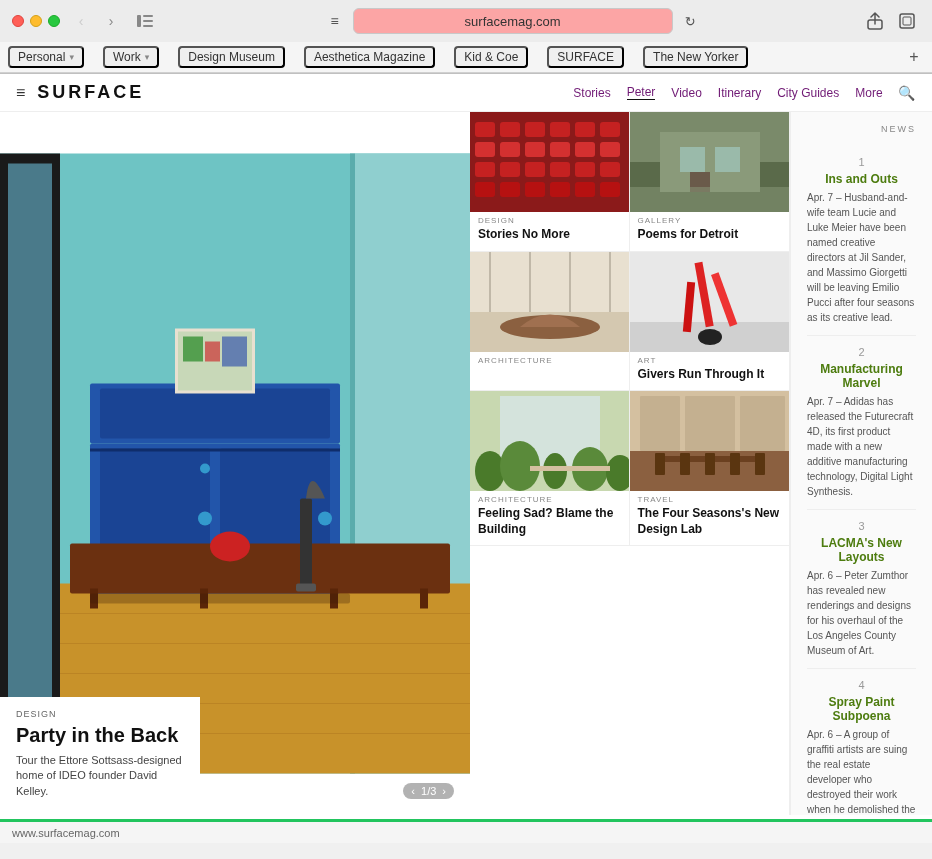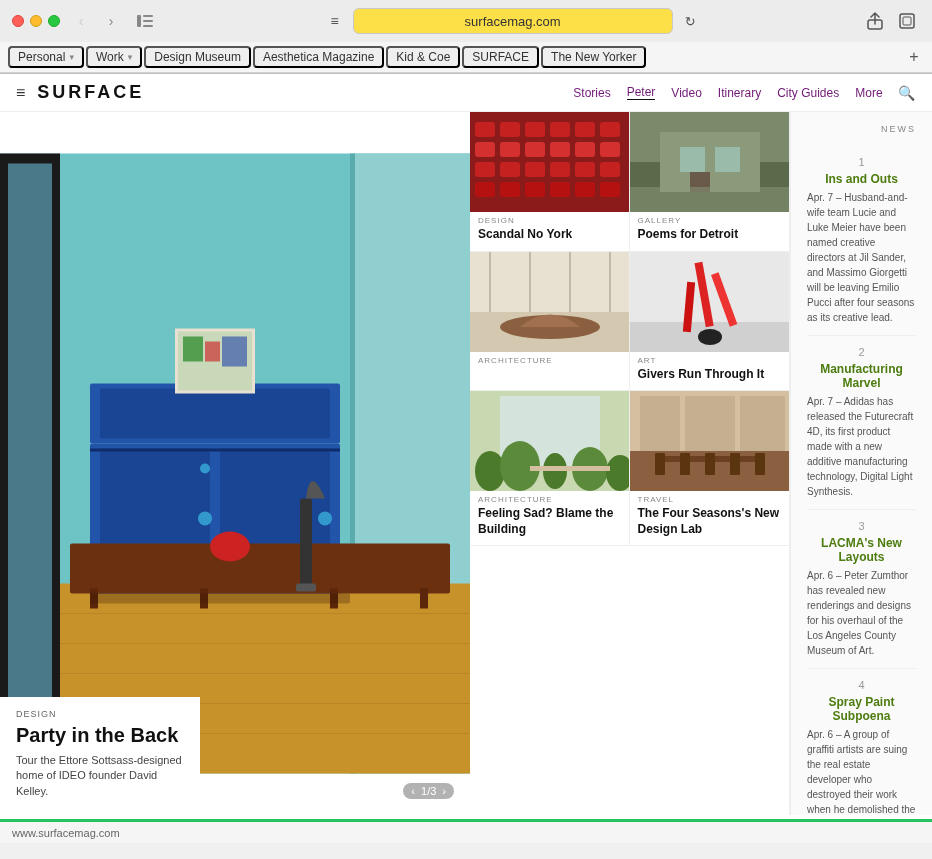--- a/index.html
+++ b/index.html
@@ -12,27 +12,27 @@
     .traffic-light { width: 12px; height: 12px; border-radius: 50%; cursor: pointer; }
     .traffic-light.close { background: #ff5f57; border: 1px solid #e0443e; }
     .traffic-light.minimize { background: #febc2e; border: 1px solid #d4a017; }
     .traffic-light.maximize { background: #28c840; border: 1px solid #1aab29; }
     .nav-buttons { display: flex; gap: 4px; }
     .nav-btn { width: 26px; height: 20px; background: none; border: none; cursor: pointer; display: flex; align-items: center; justify-content: center; color: #888; font-size: 14px; }
     .nav-btn:disabled { color: #ccc; cursor: default; }
     .sidebar-btn { width: 26px; height: 20px; background: none; border: none; cursor: pointer; display: flex; align-items: center; justify-content: center; color: #555; }
     .address-bar-wrapper { flex: 1; display: flex; align-items: center; justify-content: center; gap: 8px; }
     .menu-btn { background: none; border: none; cursor: pointer; color: #555; font-size: 14px; padding: 2px 6px; }
-    .address-bar { background: #fde047; border: 1px solid #c8c8c8; border-radius: 6px; padding: 3px 28px; font-size: 13px; color: #333; text-align: center; width: 320px; height: 26px; display: flex; align-items: center; justify-content: center; position: relative; }
+    .address-bar { background: #fca5a5; border: 1px solid #c8c8c8; border-radius: 6px; padding: 3px 28px; font-size: 13px; color: #333; text-align: center; width: 320px; height: 26px; display: flex; align-items: center; justify-content: center; position: relative; }
     .reload-btn { background: none; border: none; cursor: pointer; color: #555; font-size: 13px; margin-left: 4px; }
     .toolbar-right { display: flex; gap: 6px; }
     .toolbar-btn { background: none; border: none; cursor: pointer; color: #555; font-size: 16px; width: 26px; height: 26px; display: flex; align-items: center; justify-content: center; }
 
     
-    .bookmarks-bar { background: #f5f5f5; border-bottom: 1px solid #d0d0d0; padding: 4px 8px; display: flex; align-items: center; gap: 2px; }
+    .bookmarks-bar { background: #f5f5f5; border-bottom: 1px solid #d0d0d0; padding: 4px 8px; display: flex; align-items: center; gap: 19px; }
     .bookmark-item { display: flex; align-items: center; gap: 3px; padding: 2px 8px; border-radius: 4px; cursor: pointer; font-size: 12px; color: #333; white-space: nowrap; }
     .bookmark-item .chevron { font-size: 9px; color: #888; margin-left: 1px; }
     .bookmarks-add { margin-left: auto; width: 20px; height: 20px; display: flex; align-items: center; justify-content: center; background: none; border: none; cursor: pointer; color: #555; font-size: 16px; font-weight: 300; }
 
     
     .page-content { background: white; height: calc(859px - 90px - 24px); overflow: hidden; }
     .surface-header { display: flex; align-items: center; padding: 8px 16px; border-bottom: 1px solid #eee; }
     .hamburger { font-size: 16px; color: #333; cursor: pointer; margin-right: 12px; }
     .surface-logo { font-size: 18px; font-weight: 700; letter-spacing: 3px; color: #111; }
     .header-nav { margin-left: auto; display: flex; align-items: center; gap: 16px; font-size: 12px; color: #701a75; }
@@ -284,21 +284,21 @@
                 <rect x="30" y="70" width="20" height="15" rx="3" fill="#bb1111"></rect>
                 <rect x="55" y="70" width="20" height="15" rx="3" fill="#bb1111"></rect>
                 <rect x="80" y="70" width="20" height="15" rx="3" fill="#bb1111"></rect>
                 <rect x="105" y="70" width="20" height="15" rx="3" fill="#bb1111"></rect>
                 <rect x="130" y="70" width="20" height="15" rx="3" fill="#bb1111"></rect>
               </g>
             </svg>
           </div>
           <div class="grid-info">
             <div class="grid-category">DESIGN</div>
-            <div class="grid-title">Scandal No York</div>
+            <div class="grid-title">Stories No More</div>
           </div>
         </div>
         <div class="grid-item">
           <div class="grid-img">
             
             <svg width="160" height="100" viewBox="0 0 160 100">
               <rect width="160" height="100" fill="#7a8a6a"></rect>
               <rect x="0" y="50" width="160" height="50" fill="#5a6a4a"></rect>
               <rect x="30" y="20" width="100" height="60" fill="#8a9a7a"></rect>
               <rect x="50" y="35" width="25" height="25" fill="#9abaaa"></rect>

